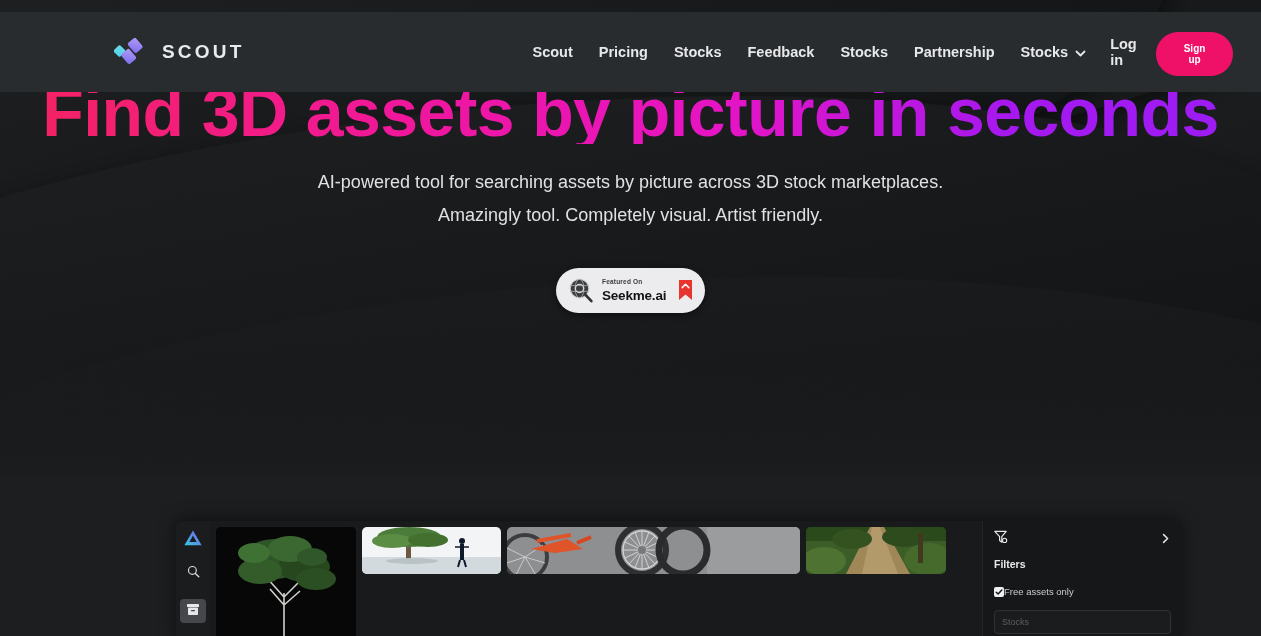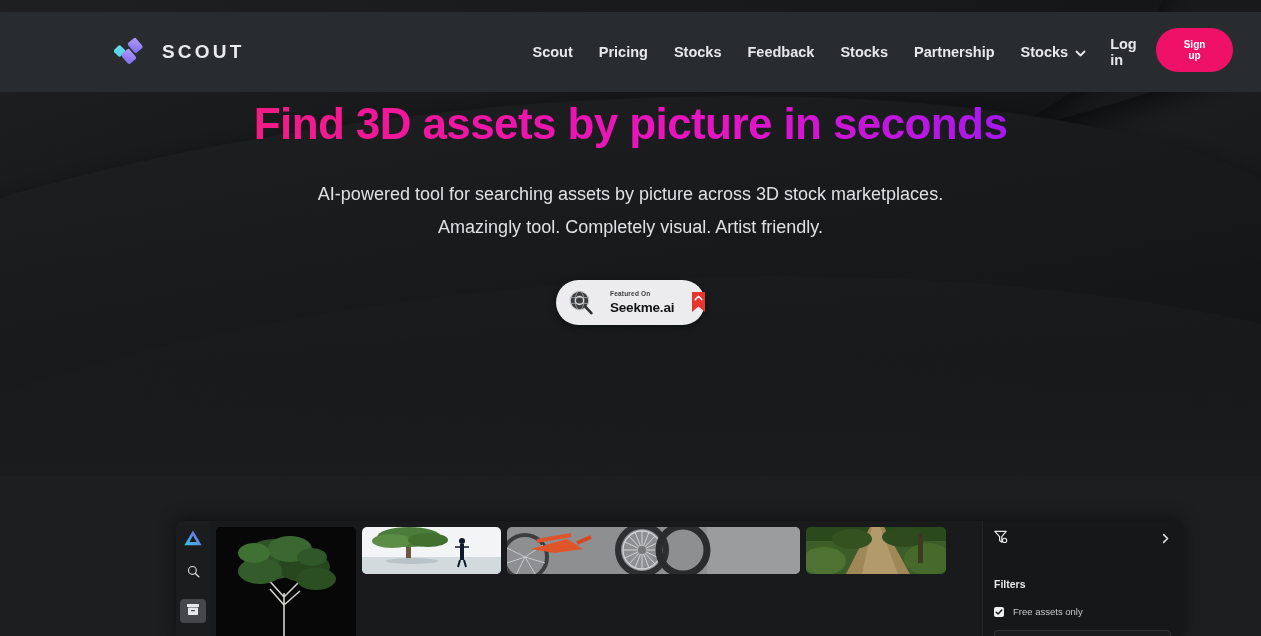--- a/index.html
+++ b/index.html
@@ -70,49 +70,49 @@
   }
 
   .nav { display:flex; align-items:center; gap:0; margin-left:275px; }
   .nav-item {
     color:#e7e8ea; font-size:14.5px; font-weight:600;
     padding: 8px 13px; cursor:pointer; white-space:nowrap;
     display:flex; align-items:center; gap:7px;
   }
   .chev { display:inline-block; width:10px; height:10px; position:relative; top:-1px; }
 
-  .auth { display:flex; align-items:flex-start; margin-left:auto; margin-right:28px; gap:2px; }
+  .auth { display:flex; align-items:flex-end; margin-left:auto; margin-right:28px; gap:2px; }
   .login {
     color:#e7e8ea; font-size:14.5px; font-weight:600; padding:8px 12px; cursor:pointer;
   }
   .signup {
     background:#ef1168; color:#ffffff; font-size:10px; font-weight:700;
     border:none; border-radius:22px; padding:11px 25px; cursor:pointer;
     font-family:"Liberation Sans", sans-serif;
   }
 
   
   .hero { position:absolute; left:0; top:80px; width:1261px; z-index:10; text-align:center; }
   .headline {
-    margin-top:12px;
-    font-size:44px; font-weight:700; letter-spacing:-0.6px; line-height:64px;
+    margin-top:0px;
+    font-size:68px; font-weight:700; letter-spacing:-0.6px; line-height:64px;
     background: linear-gradient(90deg,#f4245f 0%, #f0179c 32%, #e514c6 58%, #a618ef 80%, #9b1df5 100%);
     -webkit-background-clip: text; background-clip: text;
     -webkit-text-fill-color: transparent; color: transparent;
     white-space: nowrap;
   }
   .subtitle {
     margin-top:22px;
     color:#dfe1e3; font-size:18px; line-height:33px; font-weight:400;
   }
 
   .badge {
     margin: 36px auto 0; width:149px; height:45px;
     background:#ececee; border-radius:23px;
-    display:flex; align-items:center; gap:16px; padding:0 11px;
+    display:flex; align-items:center; gap:8px; padding:0 11px;
     box-shadow: 0 2px 7px rgba(0,0,0,.45);
   }
   .badge-globe {
     width:27px; height:27px; flex:none; position:relative;
   }
   .badge-txt { flex:1; text-align:left; line-height:1; }
   .badge-top { font-size:6.5px; color:#3a3b3d; font-weight:700; letter-spacing:.2px; }
   .badge-name { font-size:13.5px; color:#121315; font-weight:700; margin-top:3px; letter-spacing:-.2px; }
   .badge-bm { width:17px; height:23px; flex:none; }
 
@@ -155,22 +155,22 @@
     overflow:hidden;
   }
   .tile { border-radius:5px; overflow:hidden; position:relative; flex:none; }
 
   .app-filters {
     width:200px; flex:none; background:#161718;
     border-left:1px solid #232425; padding:9px 11px 0;
     position:relative;
   }
   .filters-top { display:flex; align-items:center; justify-content:space-between; height:18px; }
-  .filters-title { color:#e8e9eb; font-size:10.5px; font-weight:700; margin-top:30px; }
-  .filter-row { display:flex; align-items:center; gap:9px; margin-top:16px; }
+  .filters-title { color:#e8e9eb; font-size:10.5px; font-weight:700; margin-top:10px; }
+  .filter-row { display:flex; align-items:center; gap:0; margin-top:16px; }
   .cbox {
     width:10px; height:10px; background:#f0f0f2; border-radius:2px;
     display:flex; align-items:center; justify-content:center; flex:none;
   }
   .cbox svg { width:8px; height:8px; }
   .filter-label { color:#c9cbcd; font-size:9.5px; }
   .select-box {
     margin-top:13px; height:24px; border:1px solid #313234; border-radius:4px;
     background:#1b1c1e; display:flex; align-items:center; padding:0 7px;
   }

